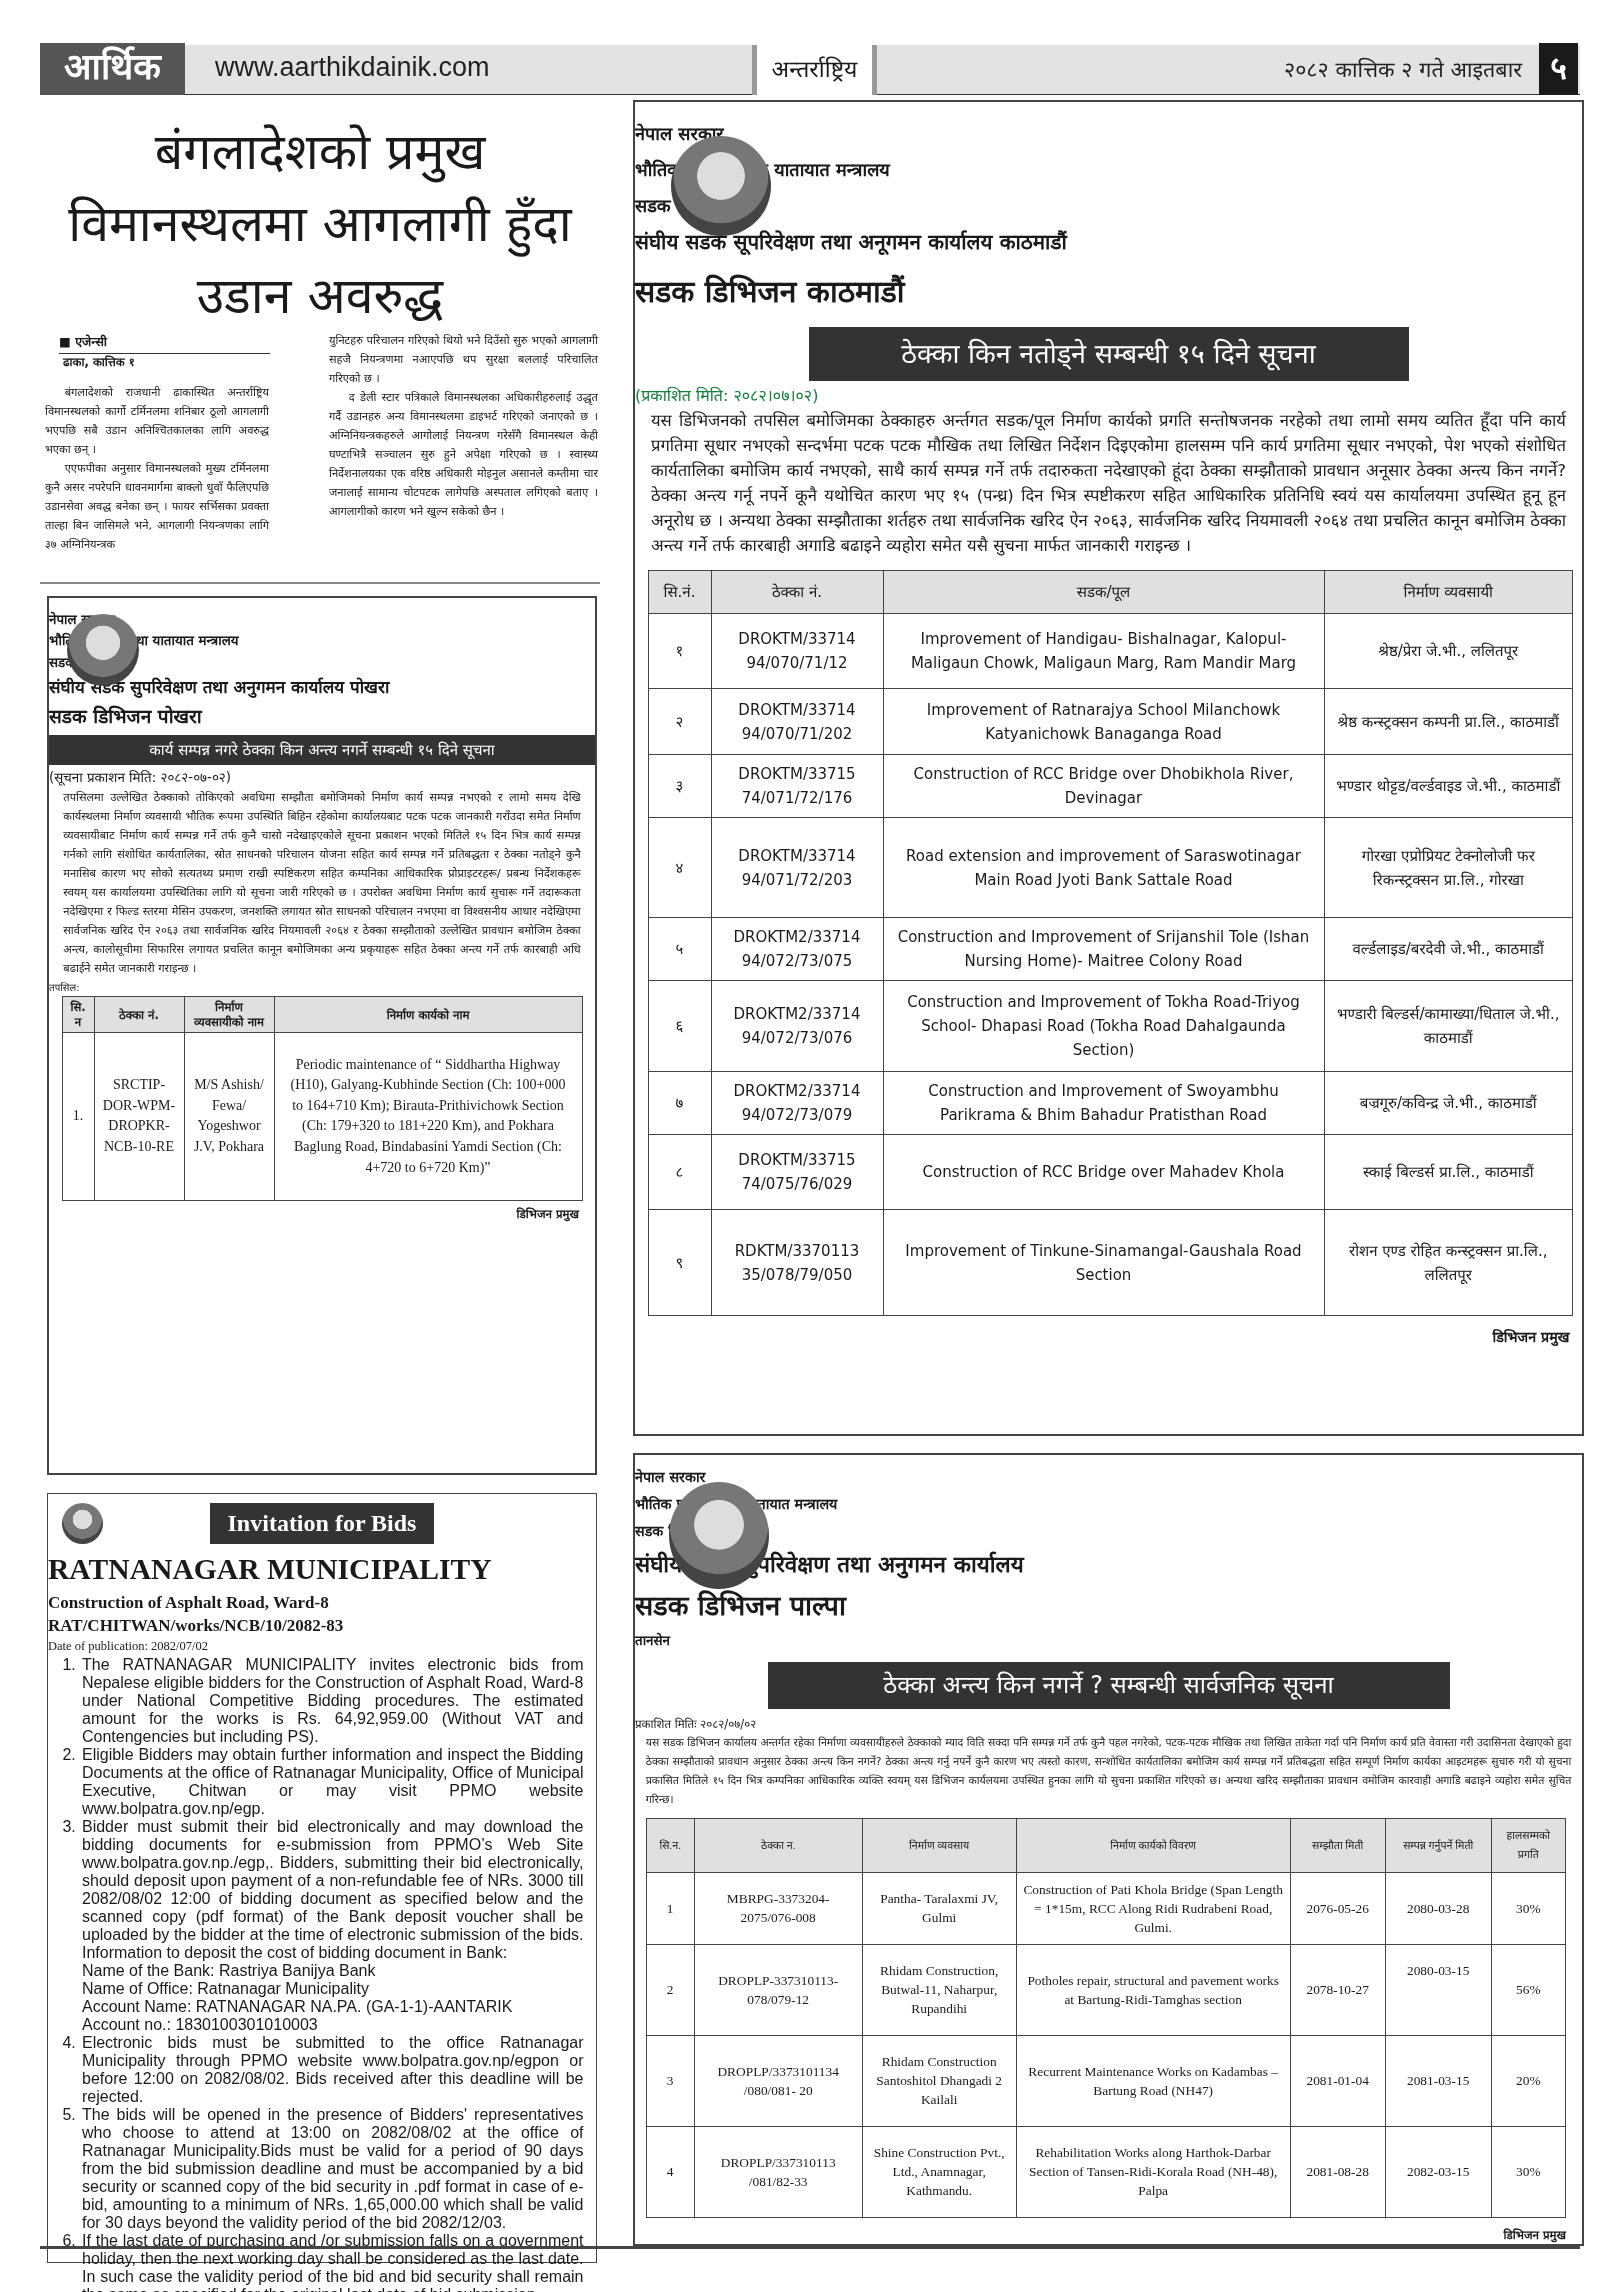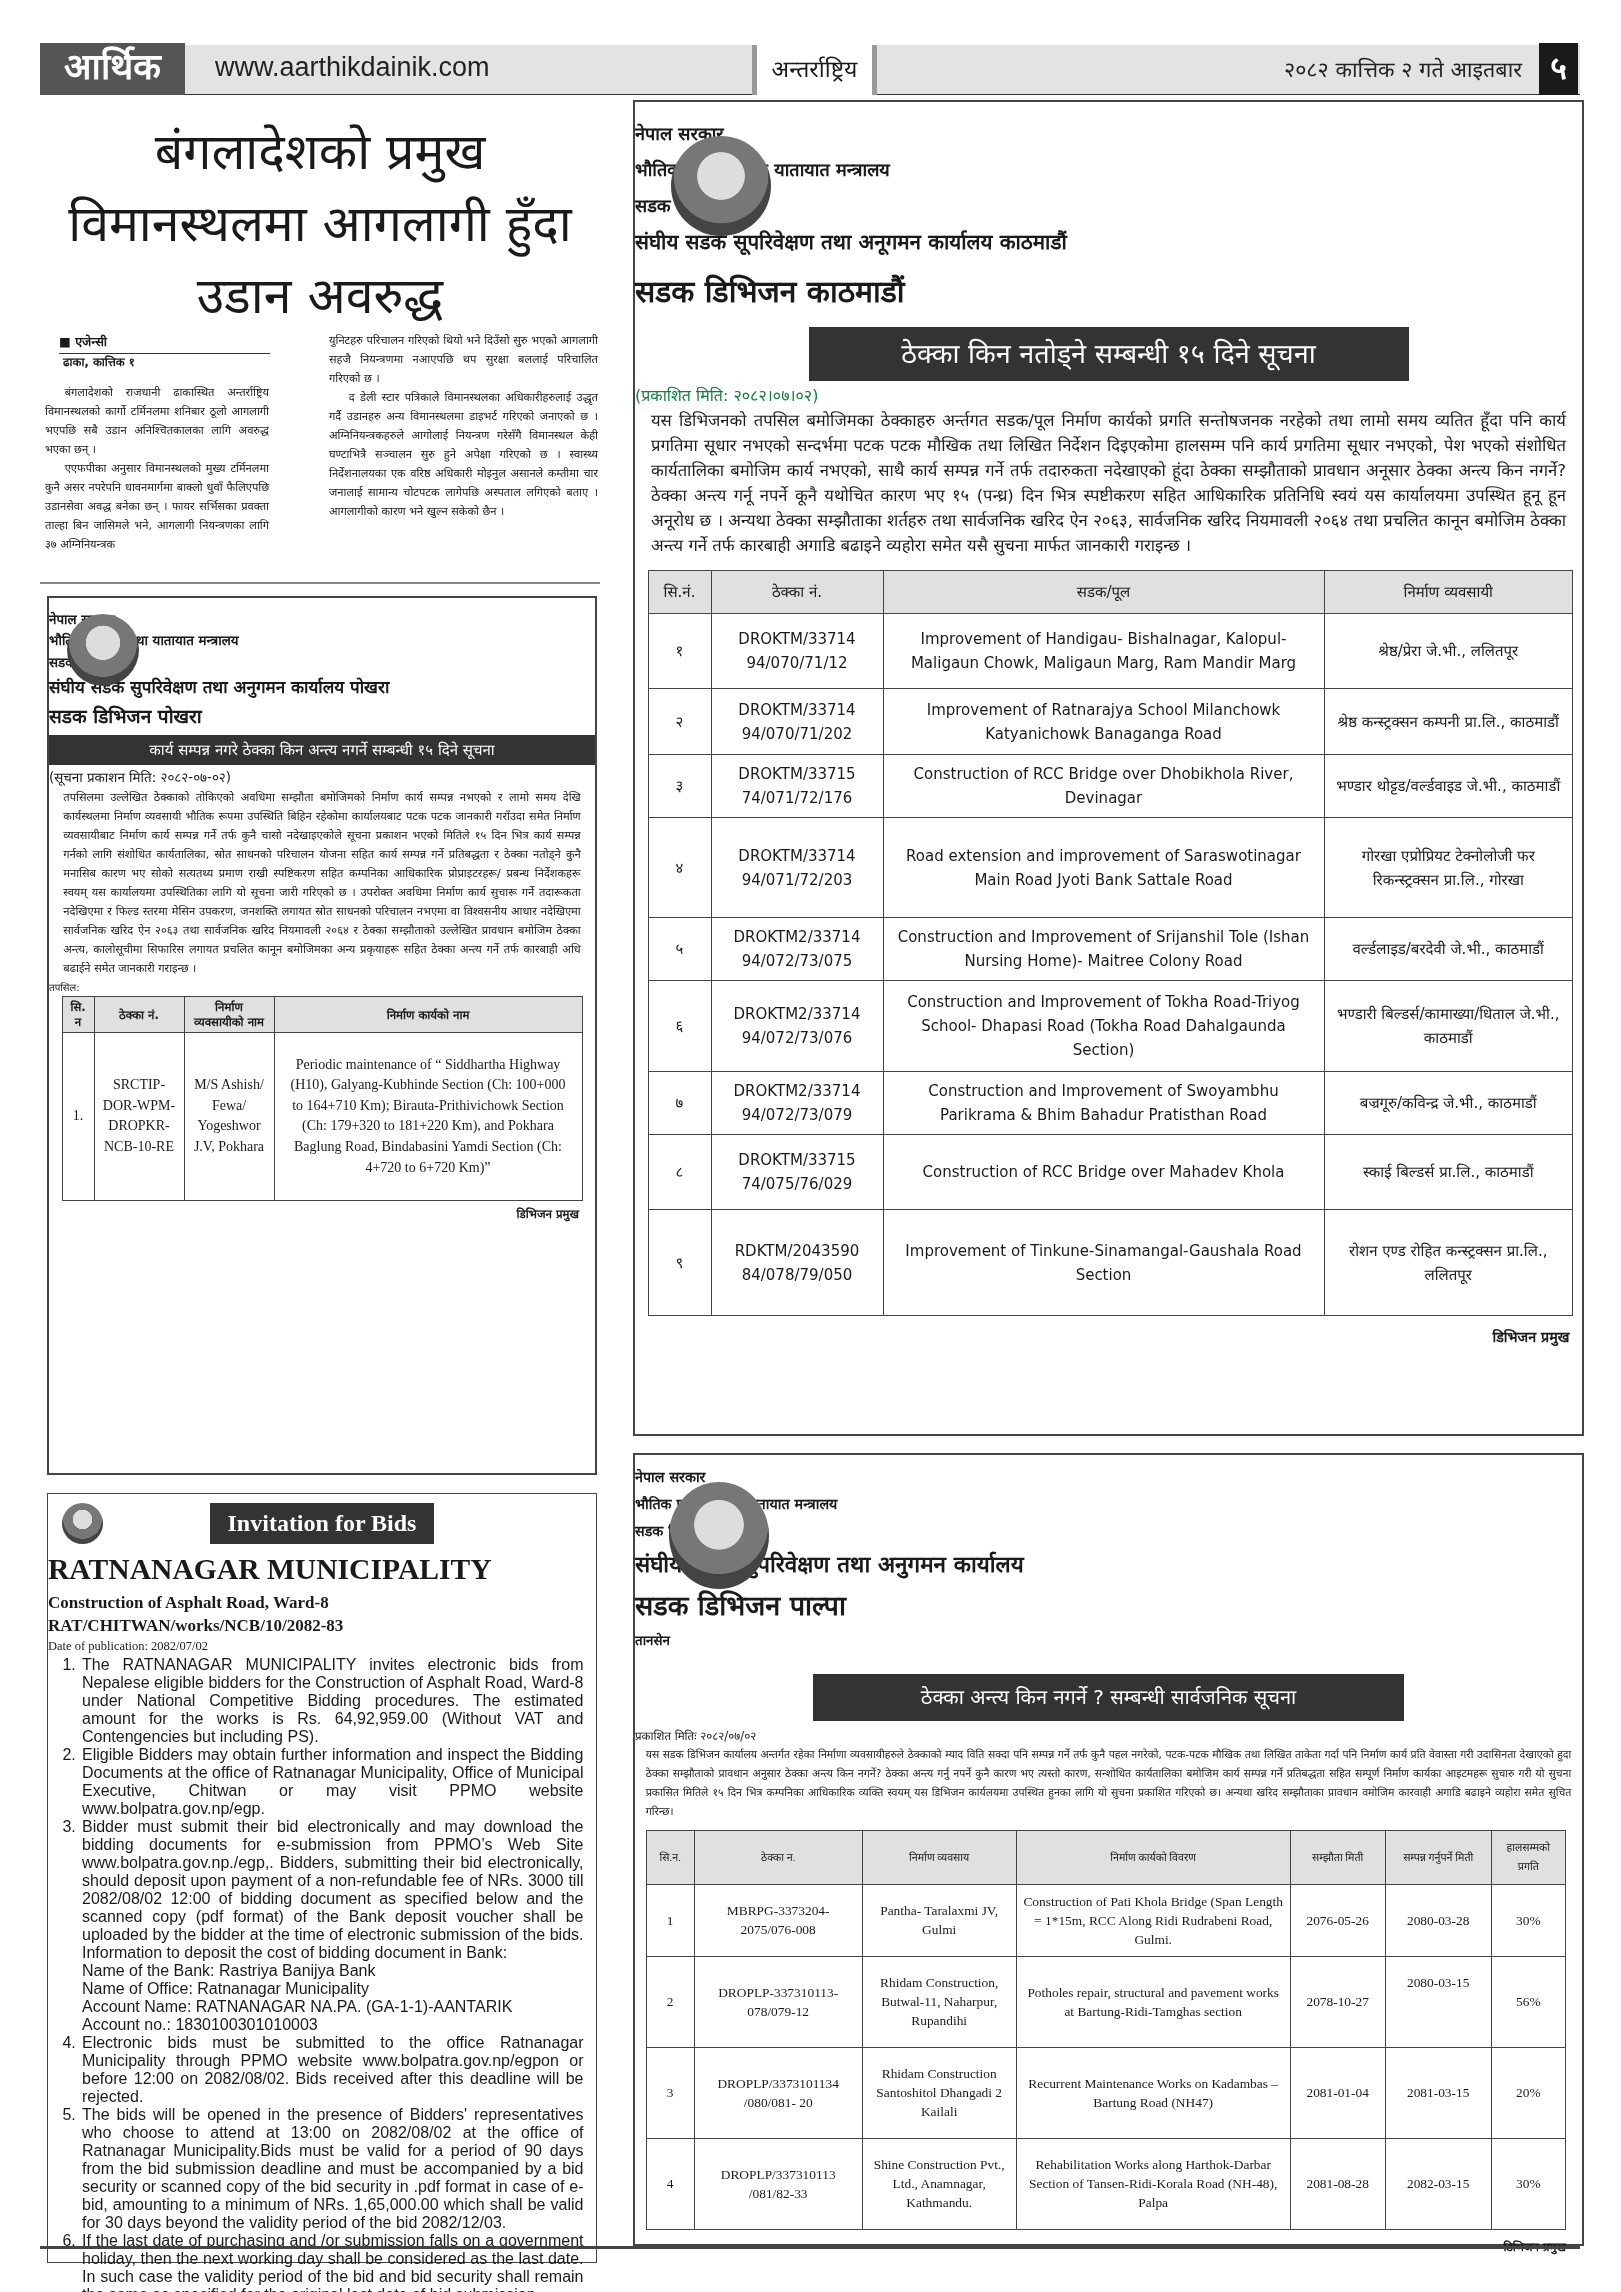--- a/index.html
+++ b/index.html
@@ -182,41 +182,41 @@
             <td>बज्रगूरु/कविन्द्र जे.भी., काठमाडौं</td>
           </tr>
       <tr style="height:75px">
             <td>८</td>
             <td>DROKTM/33715 74/075/76/029</td>
             <td>Construction of RCC Bridge over Mahadev Khola</td>
             <td>स्काई बिल्डर्स प्रा.लि., काठमाडौं</td>
           </tr>
       <tr style="height:106px">
             <td>९</td>
-            <td>RDKTM/2043590 84/078/79/050</td>
+            <td>RDKTM/3370113 35/078/79/050</td>
             <td>Improvement of Tinkune-Sinamangal-Gaushala Road Section</td>
             <td>रोशन एण्ड रोहित कन्स्ट्रक्सन प्रा.लि., ललितपूर</td>
           </tr>
     </tbody>
       </table>
   </div>
   <div class="sign" style="padding:10.7px 12.5px;font-size:14.3px">डिभिजन प्रमुख</div>
 </div>
 
 <div class="abs box" style="left:633px;top:1453px;width:951px;height:793px">
   <div class="abs emblem" style="left:34px;top:27px;width:100px;height:107px"></div>
   <div class="center" style="margin-top:9px;font-weight:bold;font-size:14.3px;line-height:27px">
     <div>नेपाल सरकार</div>
     <div>भौतिक पूर्वाधार तथा यातायात मन्त्रालय</div>
     <div>सडक विभाग</div>
     <div style="font-size:22.4px;line-height:39px">संघीय सडक सुपरिवेक्षण तथा अनुगमन कार्यालय</div>
     <div style="font-size:27px;line-height:43px">सडक डिभिजन पाल्पा</div>
     <div style="font-size:13.4px;line-height:27px">तानसेन</div>
   </div>
-  <div class="banner" style="margin:20px auto 0;width:591px;font-size:20px;line-height:47px">ठेक्का अन्त्य किन नगर्ने ? सम्बन्धी सार्वजनिक सूचना</div>
+  <div class="banner" style="margin:8px auto 0;width:682px;font-size:24px;line-height:47px">ठेक्का अन्त्य किन नगर्ने ? सम्बन्धी सार्वजनिक सूचना</div>
   <div class="center" style="font-size:11.6px;margin-top:7.2px">प्रकाशित मितिः २०८२/०७/०२</div>
   <div style="padding:1.8px 10.7px;font-size:10.7px;line-height:19px;text-align:justify">यस सडक डिभिजन कार्यालय अन्तर्गत रहेका निर्माणा व्यवसायीहरुले ठेक्काको म्याद विति सक्दा पनि सम्पन्न गर्ने तर्फ कुनै पहल नगरेको, पटक-पटक मौखिक तथा लिखित ताकेता गर्दा पनि निर्माण कार्य प्रति वेवास्ता गरी उदासिनता देखाएको हुदा ठेक्का सम्झौताको प्रावधान अनुसार ठेक्का अन्त्य किन नगर्ने? ठेक्का अन्त्य गर्नु नपर्ने कुनै कारण भए त्यस्तो कारण, सन्शोधित कार्यतालिका बमोजिम कार्य सम्पन्न गर्ने प्रतिबद्धता सहित सम्पूर्ण निर्माण कार्यका आइटमहरू सुचारु गरी यो सुचना प्रकासित मितिले १५ दिन भित्र कम्पनिका आधिकारिक व्यक्ति स्वयम् यस डिभिजन कार्यलयमा उपस्थित हुनका लागि यो सुचना प्रकाशित गरिएको छ। अन्यथा खरिद सम्झौताका प्रावधान वमोजिम कारवाही अगाडि बढाइने व्यहोरा समेत सुचित गरिन्छ।</div>
   <div style="padding:7.2px 16px 0 10.7px">
     <table class="serif" style="font-size:13.4px;line-height:19px">
       <tbody>
           <tr style="height:54px;font-size:10.7px">
         <th style="width:48px">सि.न.</th>
         <th style="width:168px">ठेक्का न.</th>
         <th style="width:154px">निर्माण व्यवसाय</th>
         <th style="width:274px">निर्माण कार्यको विवरण</th>

